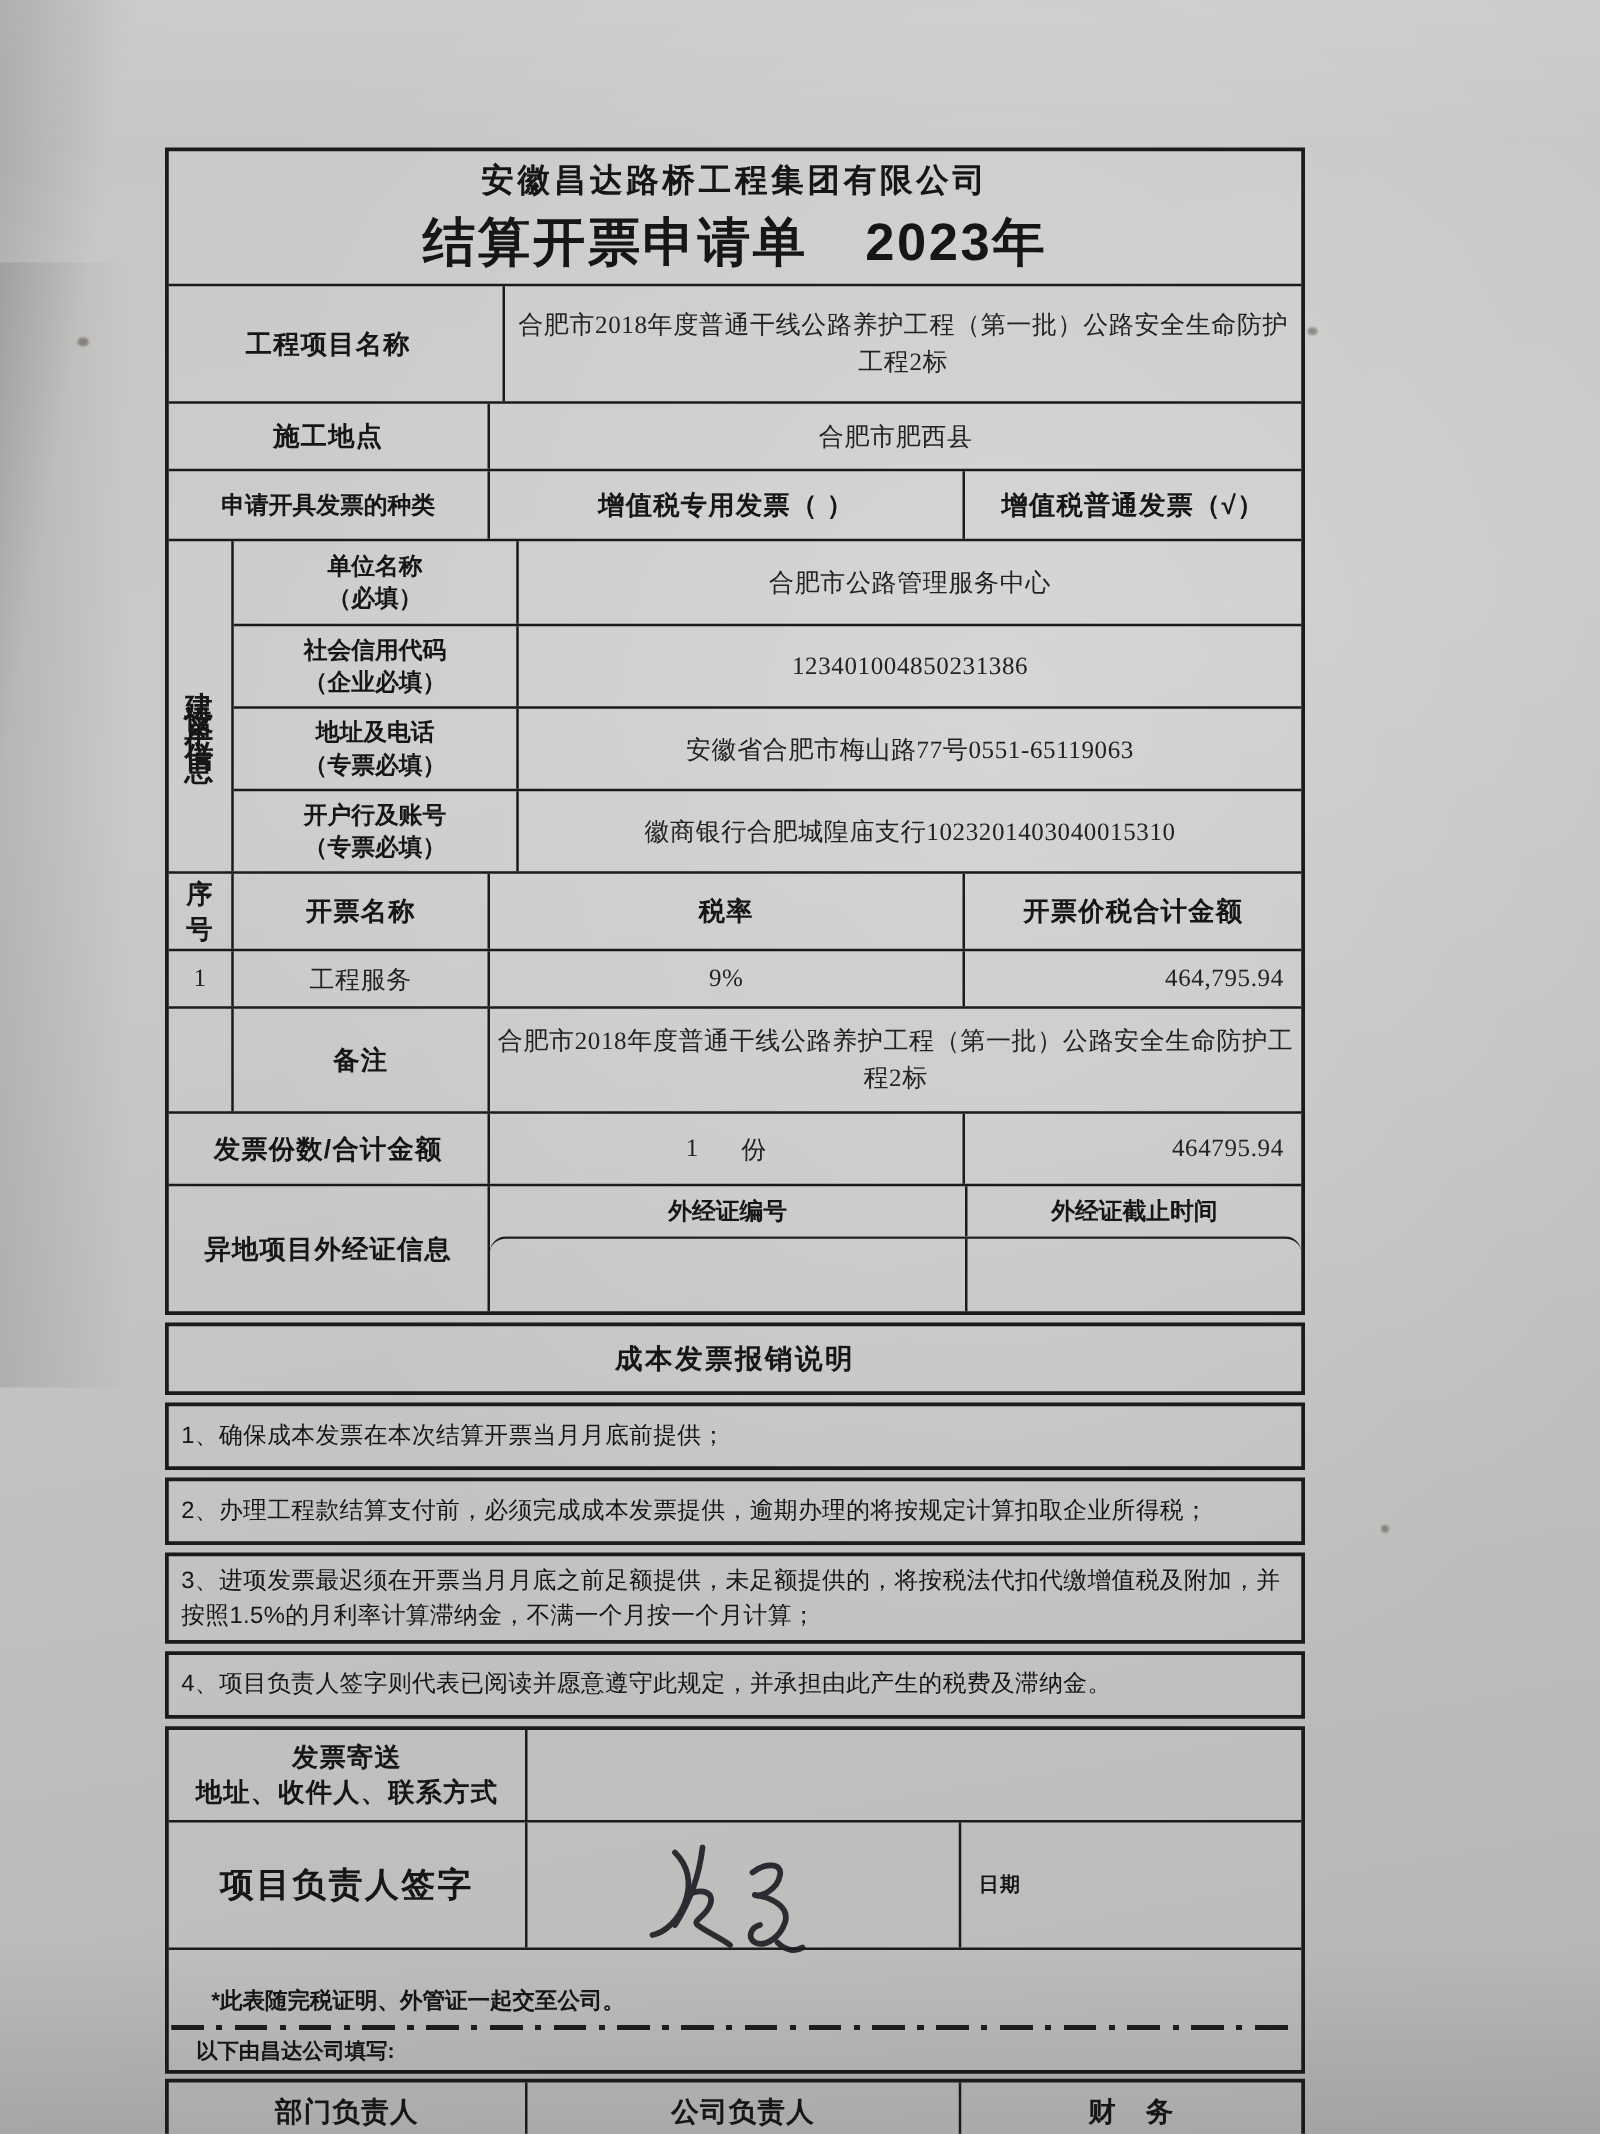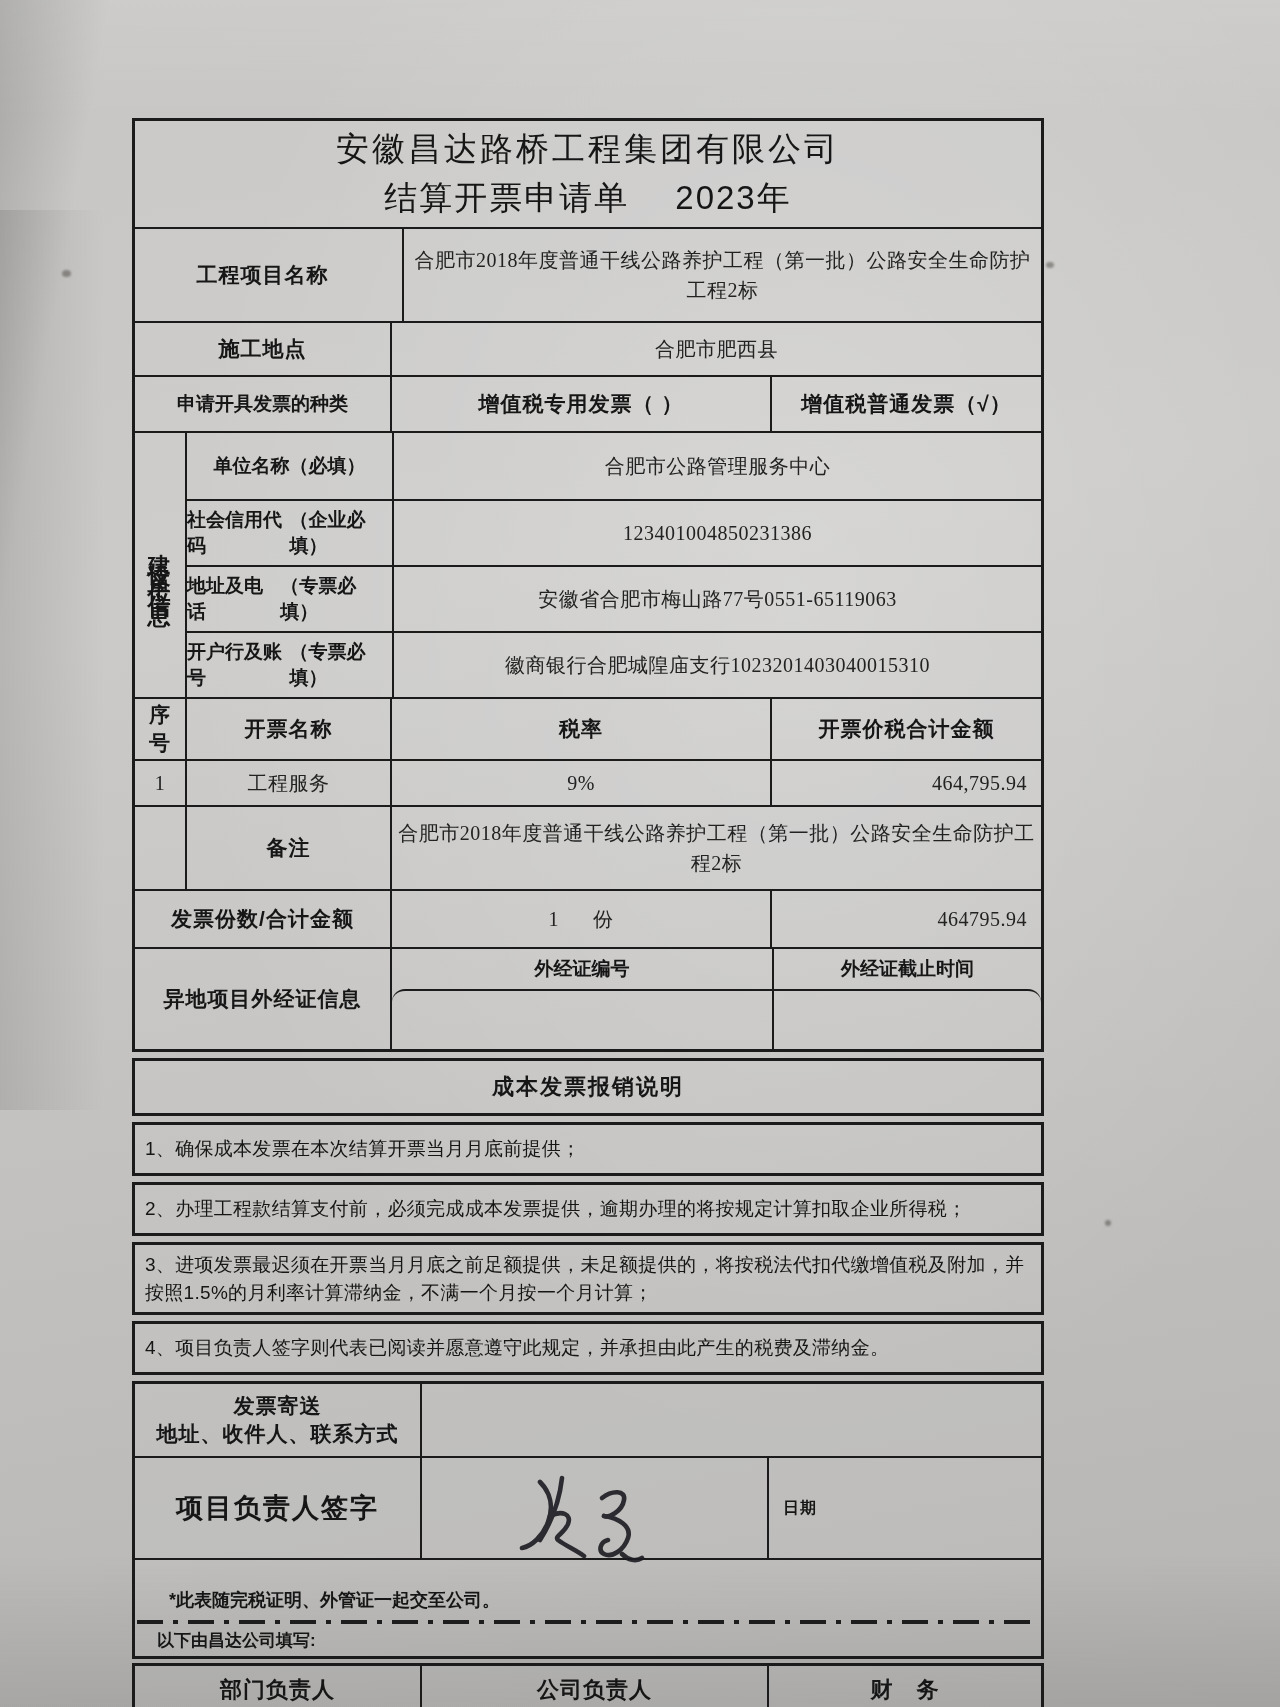--- a/index.html
+++ b/index.html
@@ -47,22 +47,22 @@
   .b1{ width:285px; flex:none; }
   .b2{ width:347px; flex:none; }
   .b3{ flex:1; }
 
   .lab{ font-weight:bold; font-size:21px; letter-spacing:1px; }
   .lab-sm{ font-weight:bold; font-size:19px; }
   .val{ font-family:"Liberation Serif", serif; font-size:20px; color:#222; letter-spacing:.5px; }
   .right{ justify-content:flex-end; text-align:right; padding-right:14px; }
 
   .titlebox{ min-height:106px; flex-direction:column; justify-content:center; gap:4px; }
-  .title-l1{ font-size:33px; font-weight:normal; letter-spacing:3px; }
-  .title-l2{ font-size:33px; font-weight:normal; letter-spacing:2px; }
+  .title-l1{ font-size:26px; font-weight:bold; letter-spacing:3px; }
+  .title-l2{ font-size:42px; font-weight:bold; letter-spacing:2px; }
   .title-year{ margin-left:46px; }
 
   .h-project{ min-height:94px;gap:12px; }
   .h-loc{ min-height:54px; }
   .h-type{ min-height:56px; }
   .h-orow{ min-height:66px; }
   .h-invh{ min-height:46px; }
   .h-invd{ min-height:46px; }
   .h-remark{ min-height:84px; }
   .h-count{ min-height:58px; }
@@ -78,21 +78,21 @@
   .h-c3h{ min-height:48px; }
 
   .vert{
     writing-mode:vertical-rl; text-orientation:upright;
     font-weight:bold; font-size:23px; letter-spacing:10px;
     padding:10px 0;
   }
   .owner-right{ flex:1; display:flex; flex-direction:column; border-left:2px solid #1b1b1b; }
   .owner-right .orow{ display:flex; flex:1; }
   .owner-right .orow + .orow{ border-top:2px solid #1b1b1b; }
-  .owner-right .ocell-lab{ width:205px; flex:none; display:flex; flex-direction:row; align-items:center; justify-content:center;font-family:Liberation Mono, monospace; }
+  .owner-right .ocell-lab{ width:226px; flex:none; display:flex; flex-direction:column; align-items:center; justify-content:center;font-family:Liberation Mono, monospace; }
   .owner-right .ocell-val{ flex:1; border-left:2px solid #1b1b1b; display:flex; align-items:center; justify-content:center; }
 
   .wj-right{ flex:1; display:flex; flex-direction:column; border-left:2px solid #1b1b1b; }
   .wj-row{ display:flex;border-radius:13px; }
   .wj-row + .wj-row{ border-top:2px solid #1b1b1b; }
   .wj-c1{ width:380px; flex:none; display:flex; align-items:center; justify-content:center; }
   .wj-c2{ flex:1; border-left:2px solid #1b1b1b; display:flex; align-items:center; justify-content:center; }
 
   .note-cell{ justify-content:flex-start; text-align:left; padding:6px 14px 6px 10px; font-size:19px; font-weight:500; line-height:1.45; letter-spacing:.3px;}
 

